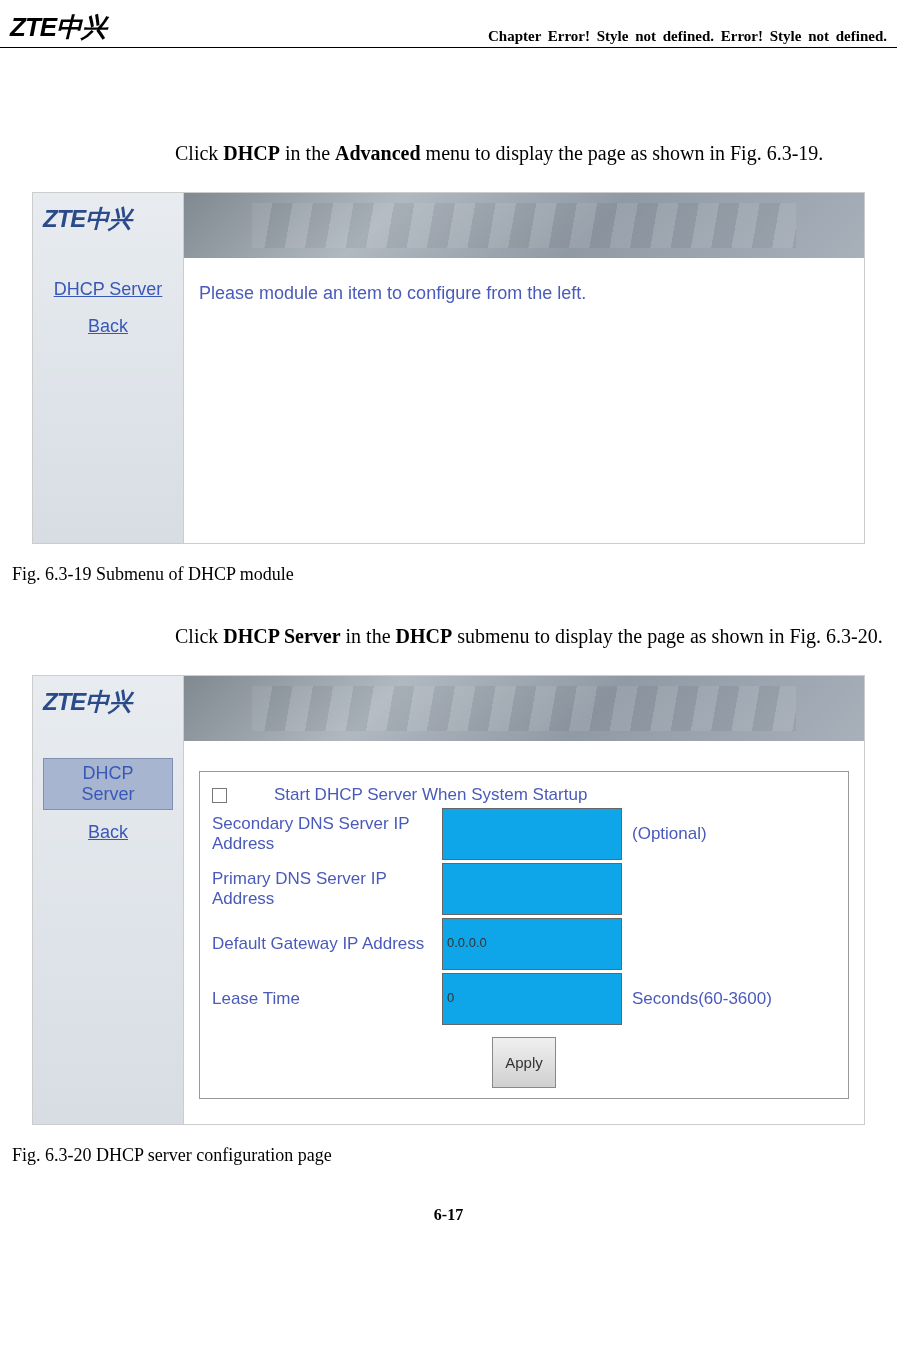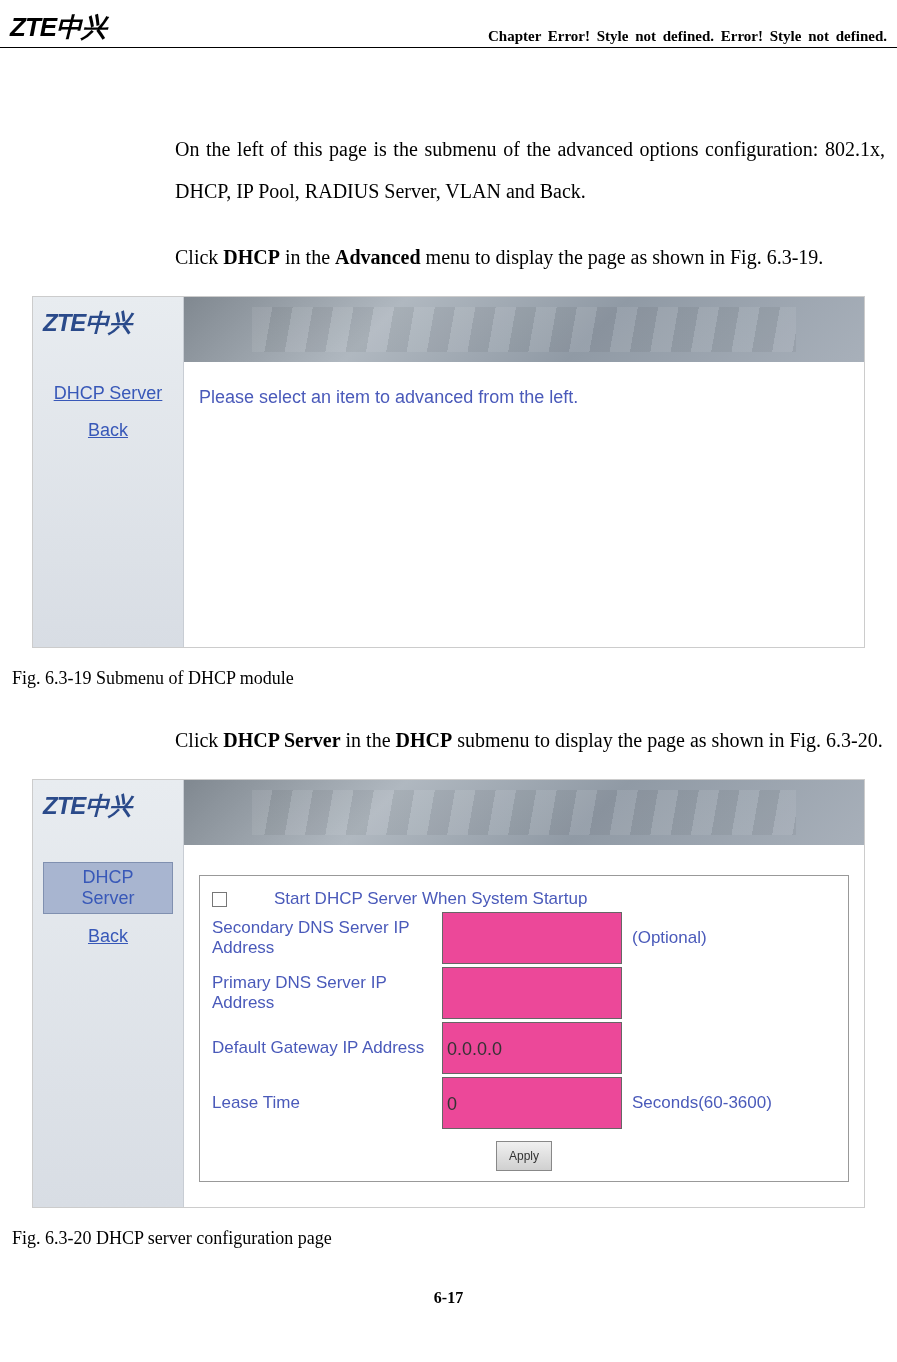--- a/index.html
+++ b/index.html
@@ -160,78 +160,77 @@
     .ss-form-label {
       width: 230px;
       flex-shrink: 0;
     }
     .ss-form-label-full {
       flex: 1;
       margin-left: 39px;
     }
     .ss-form-input {
       border: 1px solid #666;
-      background: #ec4899;
+      background: #0ea5e9;
       height: 18px;
       width: 170px;
-      font-size: 18px;
+      font-size: 13px;
       padding: 16px 4px;
       color: #333;
     }
     .ss-form-suffix {
       margin-left: 10px;
       color: #4a5aba;
     }
     .ss-apply {
       text-align: center;
       margin-top: 12px;
     }
     .ss-apply-btn {
       display: inline-block;
       border: 1px solid #888;
       background: linear-gradient(#f0f0f0, #d0d0d0);
-      padding: 7px 12px;
-      font-size: 12px;
+      padding: 16px 12px;
+      font-size: 15px;
       color: #333;
     }
     .fig1 .ss-main { min-height: 350px; }
     .fig2 .ss-main { min-height: 333px; }
   </style>
 </head>
 <body>
 
 <div class="page-header">
   <div class="header-logo">ZTE中兴</div>
   <div class="header-chapter">Chapter  Error!  Style  not  defined.    Error!  Style  not  defined.</div>
 </div>
 
 <div class="content">
 
   <div style="height:40px"></div>
 
-  <p class="body-text">On the left of this page is the submenu of the advanced options configuration: 802.1x, DHCP, IP Pool, RADIUS Server, VLAN and Back.</p>
 
 
   <p class="click-text">
     <span>Click </span><b>DHCP</b><span> in the </span><b>Advanced</b><span> menu to display the page as shown in Fig. 6.3-19.</span>
   </p>
 
   <div class="screenshot-wrap fig1">
     <div class="screenshot">
       <div class="ss-sidebar">
         <div class="ss-sidebar-logo">ZTE中兴</div>
         <div class="ss-sidebar-links">
           <span class="ss-link">DHCP Server</span>
           <span class="ss-link">Back</span>
         </div>
       </div>
       <div class="ss-main">
         <div class="ss-banner"></div>
         <div class="ss-content">
-          <div class="ss-prompt">Please select an item to advanced from the left.</div>
+          <div class="ss-prompt">Please module an item to configure from the left.</div>
         </div>
       </div>
     </div>
   </div>
 
   <p class="figure-caption">Fig. 6.3-19    Submenu of DHCP module</p>
 
   <p class="click-text" style="margin-top:30px;">
     <span>Click </span><b>DHCP Server</b><span> in the </span><b>DHCP</b><span> submenu to display the page as shown in Fig. 6.3-20.</span>
   </p>

